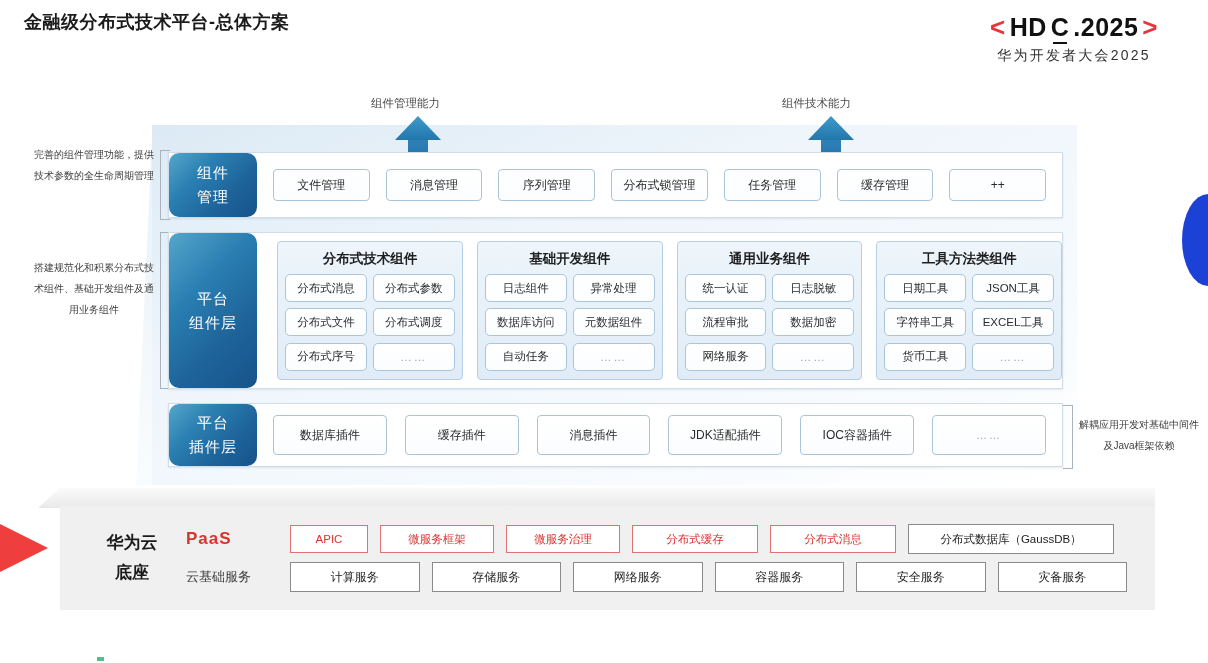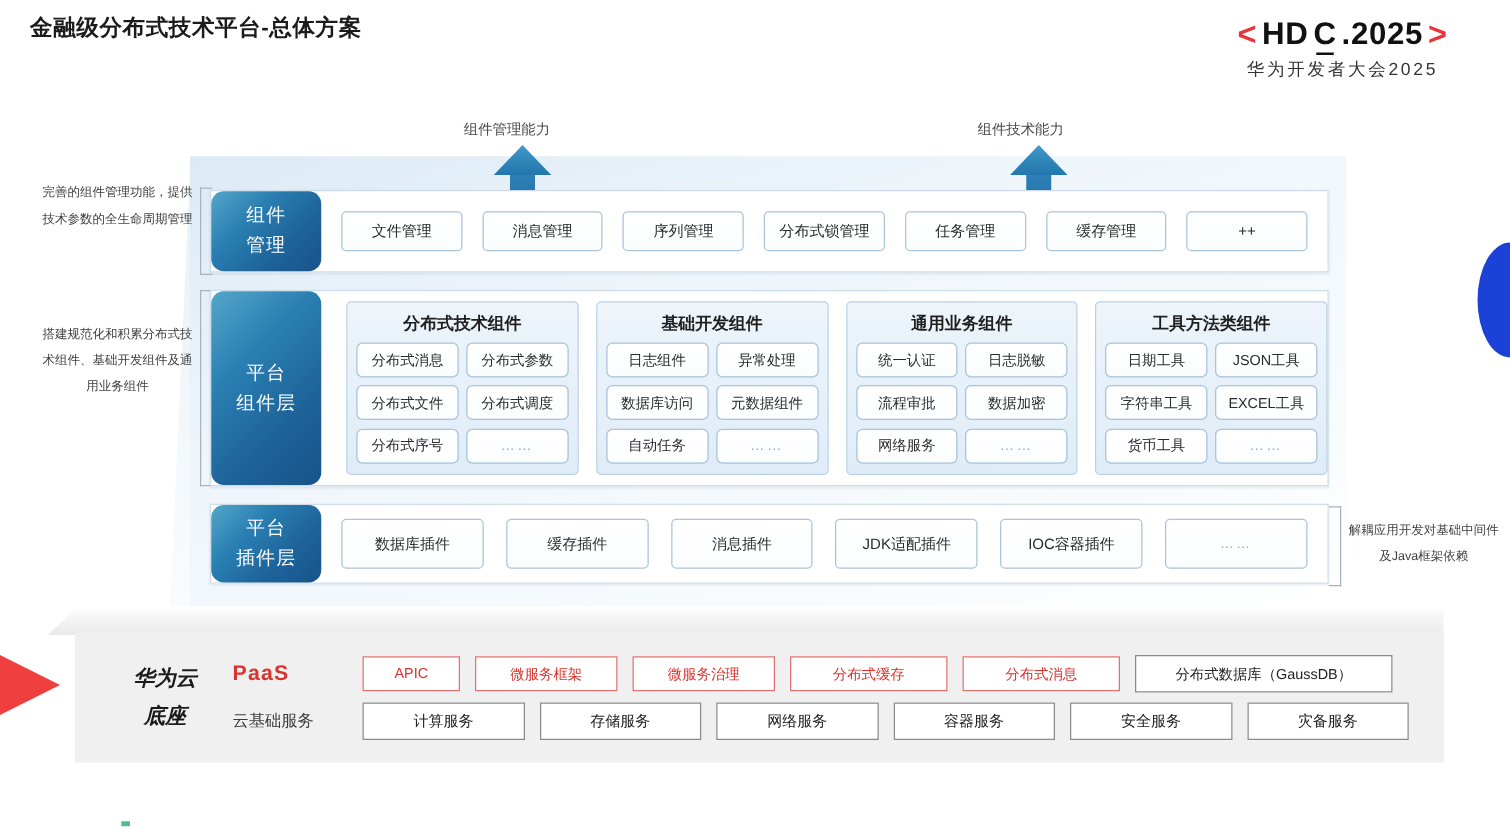--- a/index.html
+++ b/index.html
@@ -152,21 +152,21 @@
   .slab-bevel{
     position:absolute;left:38px;top:488px;width:1117px;height:20px;
     background:linear-gradient(180deg,#fbfbfb,#e9e9e9);
     clip-path:polygon(22px 0,100% 0,100% 100%,0 100%);
   }
   .slab-inner{
     position:absolute;inset:0;display:flex;align-items:center;padding-left:18px;
   }
   .slab-title{
     width:108px;flex:none;text-align:center;
-    font-size:17px;font-weight:bold;color:#1b1b1b;line-height:30px;font-style:italic;
+    font-size:17px;font-weight:bold;color:#1b1b1b;line-height:30px;
   }
   .slab-rows{flex:1;display:flex;flex-direction:column;gap:8px;padding-right:28px;}
   .slab-row{display:flex;align-items:center;gap:12px;}
   .slab-rowlabel{
     width:92px;flex:none;text-align:left;white-space:nowrap;
   }
   .paas{font-size:17px;font-weight:bold;color:#d8332e;letter-spacing:1px;}
   .cbs{font-size:13px;color:#3b3b3b;}
   .chip{
     height:26px;display:flex;align-items:center;justify-content:center;

